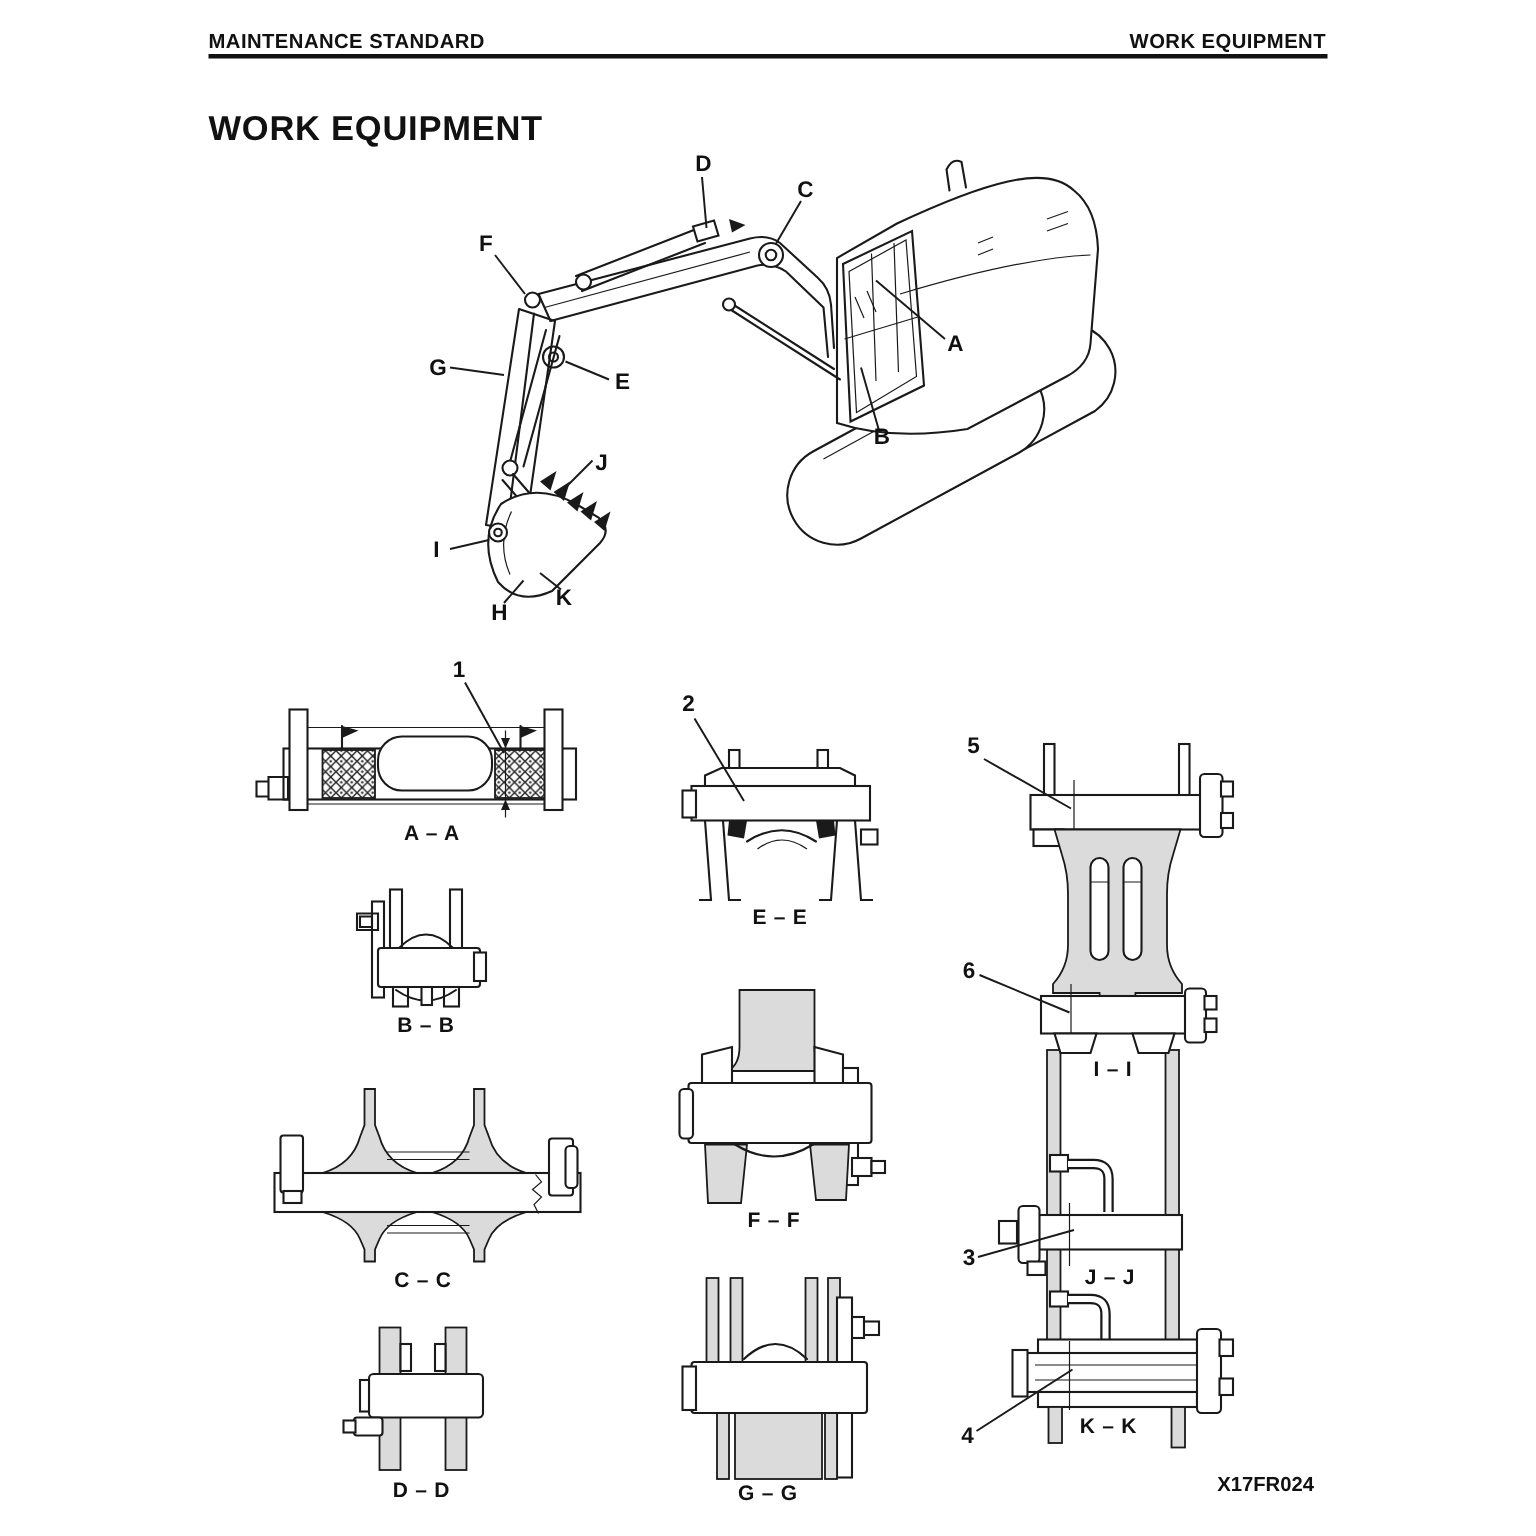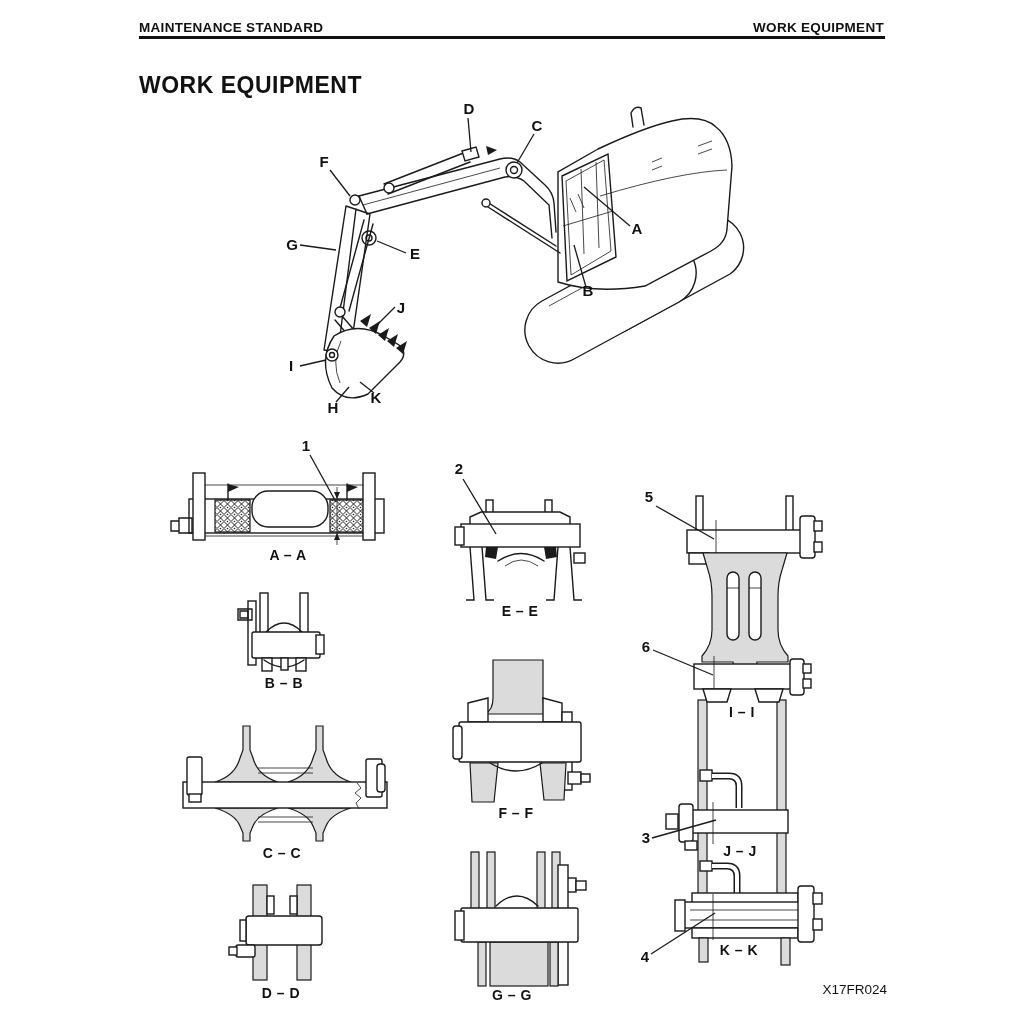--- a/index.html
+++ b/index.html
@@ -4,21 +4,21 @@
 <style>
   html,body{margin:0;padding:0;background:#fff;}
   body{width:1024px;height:1024px;position:relative;overflow:hidden;
        font-family:"Liberation Sans",sans-serif;color:#111;}
   .abs{position:absolute;}
   .hdr{top:20px;font-size:13.5px;font-weight:700;letter-spacing:.3px;white-space:nowrap;}
   #hdrL{left:139px;}
   #hdrR{right:140px;}
   #rule{left:139px;top:36px;width:746px;height:3px;background:#111;}
   #title{left:139px;top:72px;font-size:23px;font-weight:700;letter-spacing:.5px;}
-  #figcode{right:137px;top:982px;font-size:13.5px;font-weight:400;}
+  #figcode{right:148px;top:982px;font-size:13.5px;font-weight:700;}
   #art{left:0;top:0;}
   svg text{fill:#111;font-family:"Liberation Sans",sans-serif;font-weight:700;}
   .ltr{font-size:15px;}
   .num{font-size:15px;}
   .sec{font-size:14px;letter-spacing:.5px;}
   .ln{stroke:#1a1a1a;stroke-width:1.4;fill:none;stroke-linecap:round;}
   .thin{stroke:#1a1a1a;stroke-width:.8;fill:none;}
   .ld{stroke:#1a1a1a;stroke-width:1.3;fill:none;}
   .wh{fill:#fff;stroke:#1a1a1a;stroke-width:1.4;}
   .gy{fill:#dbdbdb;stroke:#1a1a1a;stroke-width:1.2;}

